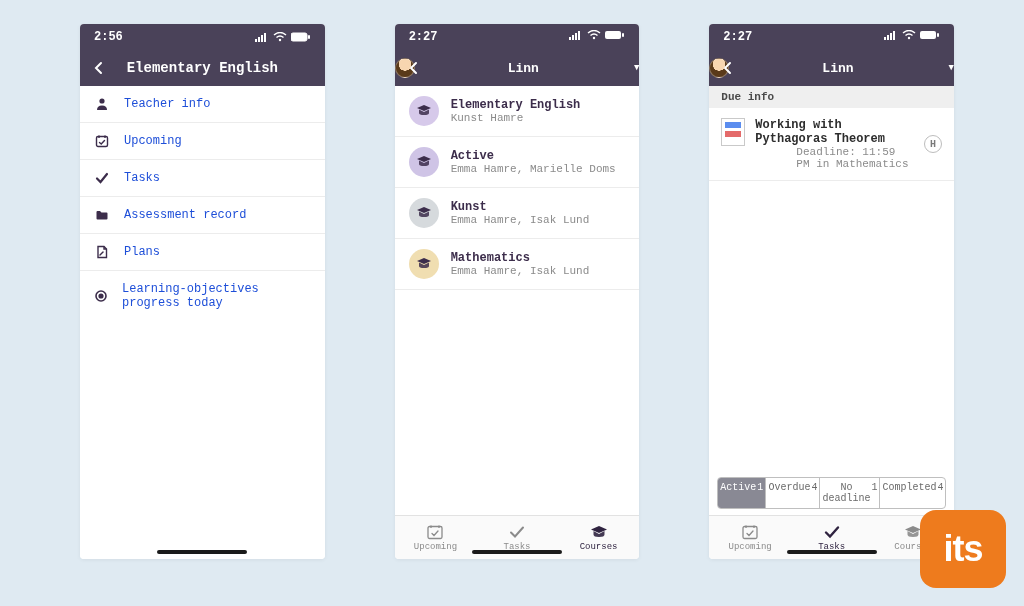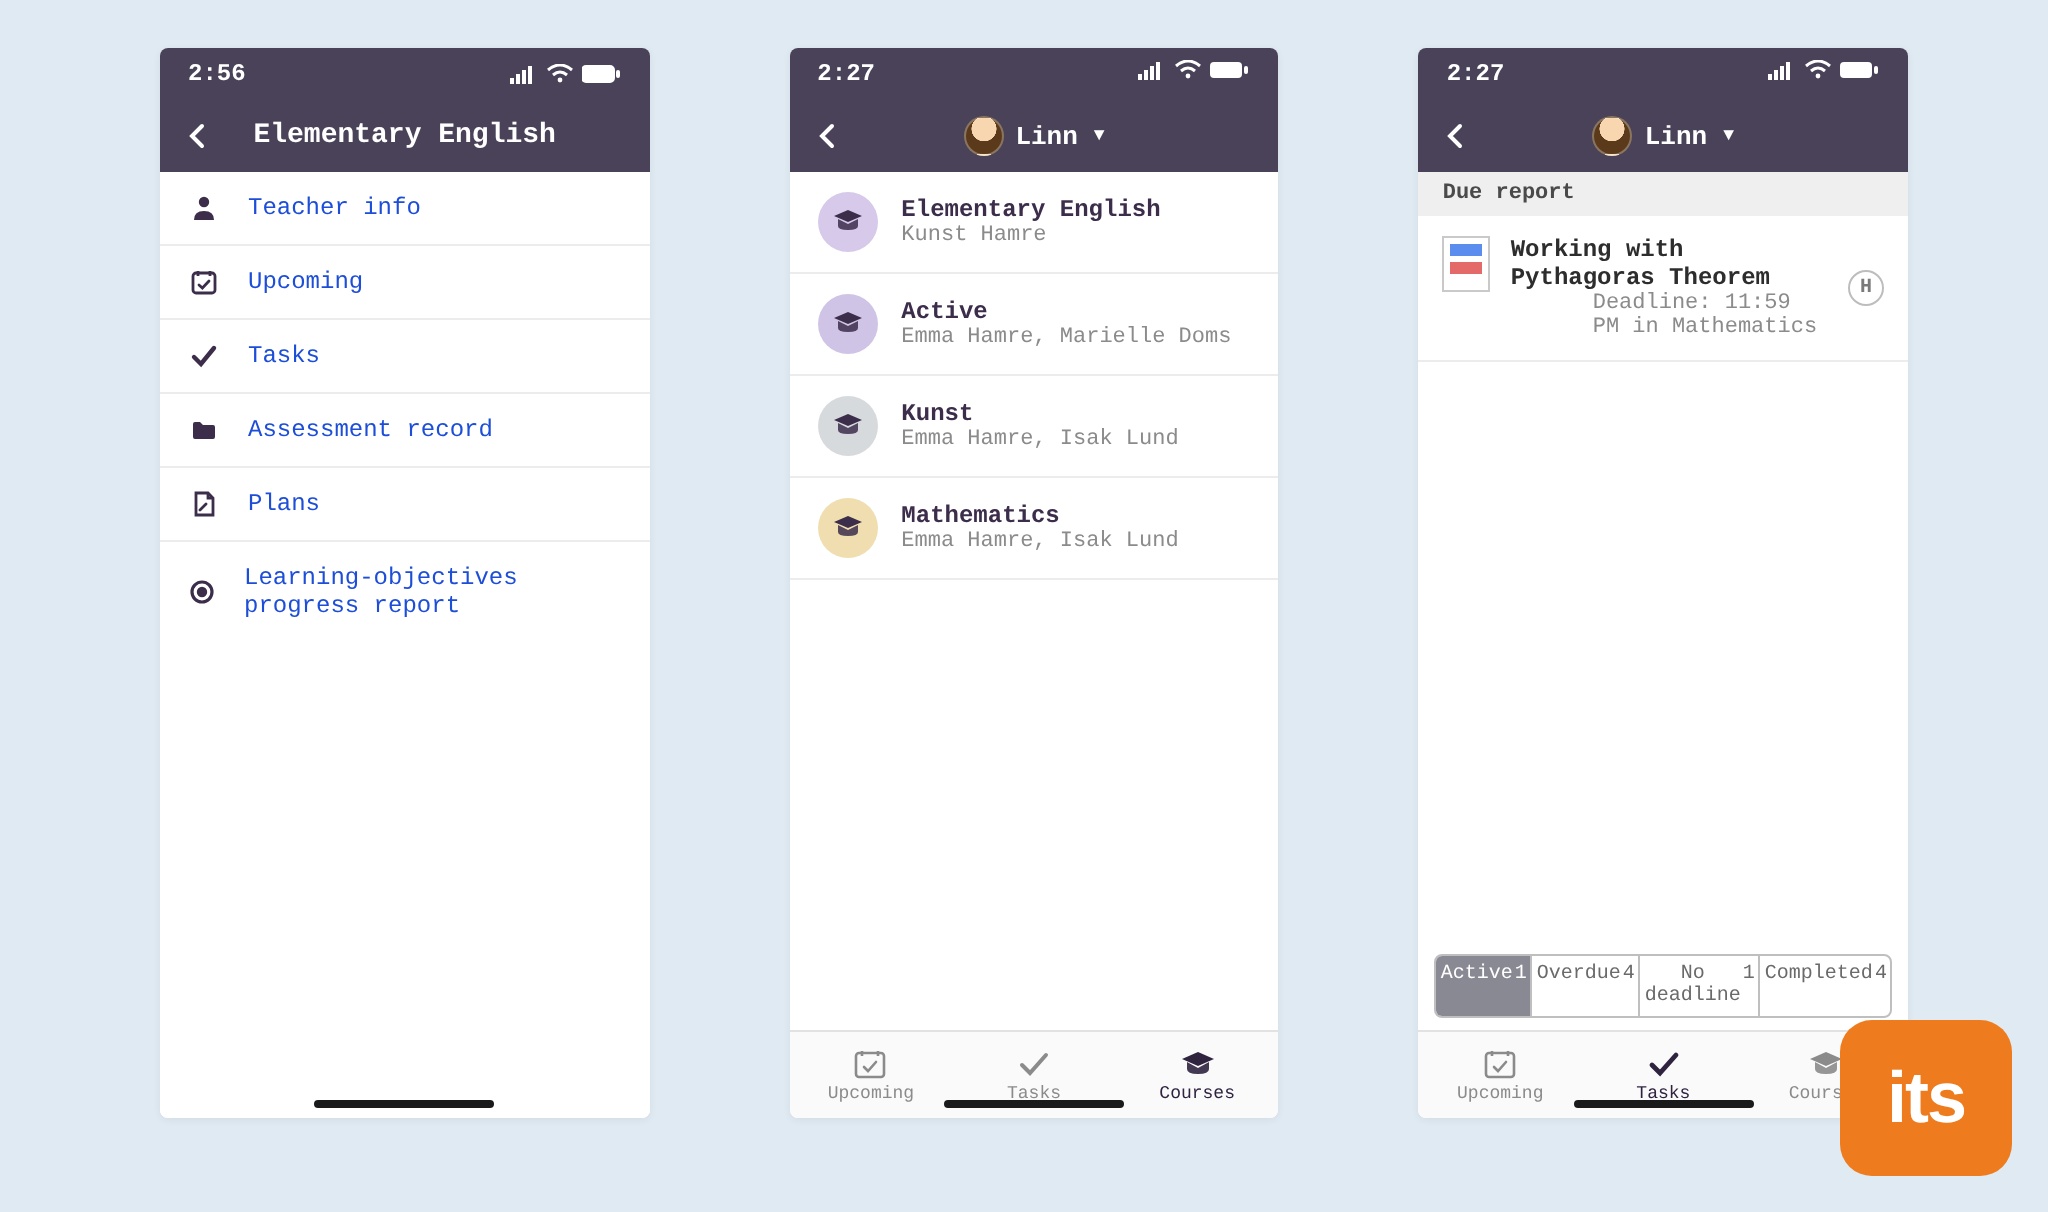--- a/index.html
+++ b/index.html
@@ -62,21 +62,21 @@
   .navtitle {
     flex: 1;
     text-align: center;
     font-size: 14px;
     font-weight: 600;
   }
   .navcenter {
     flex: 1;
     display: flex;
     align-items: center;
-    justify-content: center;
+    justify-content: space-between;
     gap: 6px;
     font-size: 13px;
     font-weight: 600;
   }
   .avatar {
     width: 20px; height: 20px; border-radius: 50%;
     background: radial-gradient(circle at 50% 30%, #f7d6b0 0 40%, #5a3a1a 41% 100%);
     border: 1px solid rgba(255,255,255,.3);
   }
   .dd-caret { font-size: 9px; margin-left: 2px; }
@@ -294,21 +294,21 @@
           </span>
         <span class="mi-label">Plans</span>
       </div>
       <div class="menuitem" style="border-bottom:none;">
         <span class="mi-icon">
             <svg width="14" height="14" viewBox="0 0 14 14" fill="none" stroke="#3c2d4b" stroke-width="1.6">
               <circle cx="7" cy="7" r="5"></circle>
               <circle cx="7" cy="7" r="1.8" fill="#3c2d4b"></circle>
             </svg>
           </span>
-        <span class="mi-label">Learning-objectives progress report</span>
+        <span class="mi-label">Learning-objectives progress today</span>
       </div>
     </div>
     <div class="homeind"></div>
   </div>
 
   <div class="phone">
     <div class="statusbar">
       <span>2:27</span>
       <span class="sb-right">
         <span><svg width="14" height="10" viewBox="0 0 14 10">
@@ -443,21 +443,21 @@
             <path d="M9 2 L4 7 L9 12" stroke="#fff" stroke-width="2" fill="none" stroke-linecap="round"></path>
           </svg>
       </div>
       <div class="navcenter">
         <span class="avatar"></span>
         <span>Linn</span>
         <span class="dd-caret">▼</span>
       </div>
     </div>
     <div class="content" style="display:flex;flex-direction:column;">
-      <div class="sectionhdr">Due report</div>
+      <div class="sectionhdr">Due info</div>
       <div class="taskitem">
         <span class="taskicon"></span>
         <span class="ti-txt">
           <span class="ti-title">Working with Pythagoras Theorem</span>
           <span class="ti-sub">Deadline: 11:59 PM in Mathematics</span>
         </span>
         <span class="ti-badge">H</span>
       </div>
       <div style="flex:1"></div>
       <div class="segfilter">

